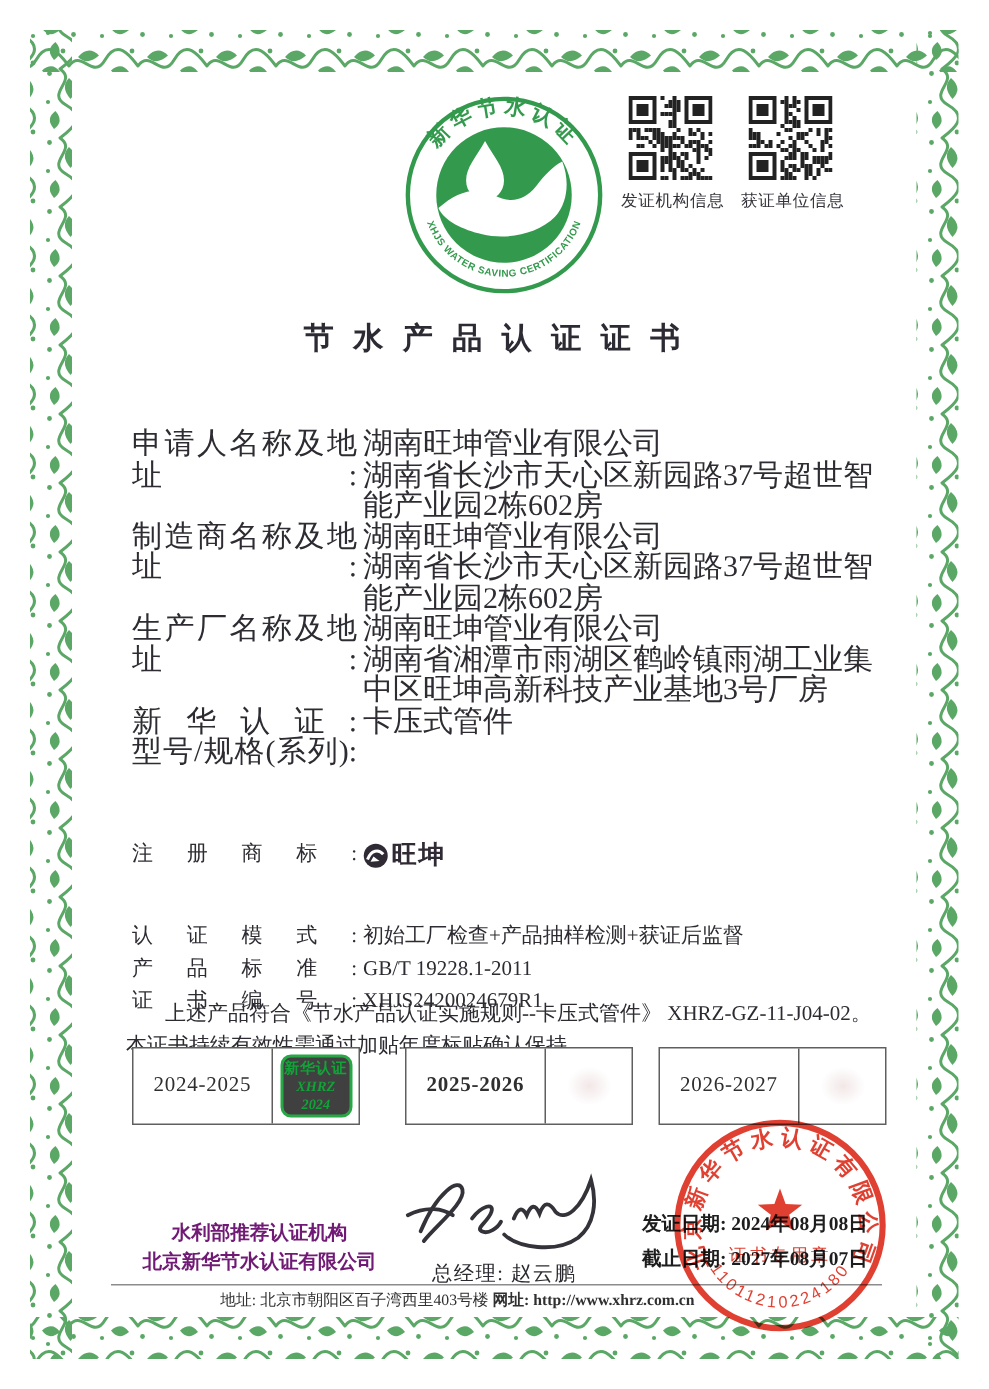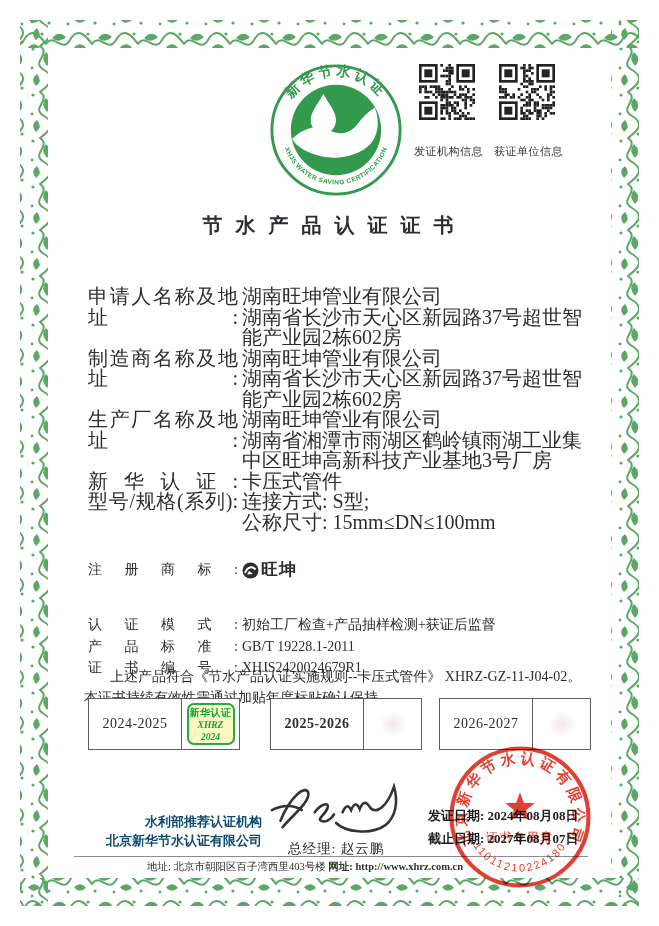--- a/index.html
+++ b/index.html
@@ -8,21 +8,21 @@
   svg{display:block;}
 
   
   .frame{position:absolute;left:0;top:0;}
 
   
   .logo{position:absolute;left:268px;top:62px;width:136px;height:136px;}
   .qrs{position:absolute;left:414px;top:64px;display:flex;gap:14px;}
   .qr-item{width:66px;text-align:center;}
   .qr-item svg{margin:0 auto;background:#fff;}
-  .qr-label{font-size:11px;margin-top:24px;color:#35333a;letter-spacing:.5px;white-space:nowrap;}
+  .qr-label{font-size:11px;margin-top:6px;color:#35333a;letter-spacing:.5px;white-space:nowrap;}
 
   .title{position:absolute;left:0;top:212px;width:100%;text-align:center;
          font-family:"Liberation Sans","DejaVu Sans",sans-serif;
          font-weight:700;font-size:20px;letter-spacing:13px;padding-left:10px;box-sizing:border-box;color:#2c2a33;}
 
   
   .fields{position:absolute;left:88px;top:286px;width:504px;font-size:20px;line-height:20.5px;}
   .frow{display:flex;align-items:flex-start;}
   .f-label{width:150px;flex:0 0 150px;text-align:justify;text-align-last:justify;}
   .f-val{width:348px;flex:0 0 348px;margin-left:4px;}
@@ -36,32 +36,32 @@
   .certs{position:absolute;left:88px;top:614px;width:504px;font-size:14px;line-height:21.5px;}
   .statement{position:absolute;left:84px;top:667px;width:502px;font-size:14px;line-height:20.5px;
              text-indent:26px;color:#2d2b31;}
 
   
   .boxes{position:absolute;left:88px;top:698px;display:flex;}
   .ybox{width:152px;height:52px;border:1px solid #5f5f5f;display:flex;box-sizing:border-box;background:#fff;}
   .ybox .ycell{flex:1;display:flex;align-items:center;justify-content:center;font-size:14px;color:#2f2f2f;letter-spacing:.5px;}
   .ybox .scell{width:57px;flex:0 0 57px;border-left:1px solid #5f5f5f;display:flex;align-items:center;justify-content:center;position:relative;}
   .b1{margin-right:30px;} .b2{margin-right:17px;font-weight:bold;}
-  .sticker{width:48px;height:42px;border:2px solid #28a746;border-radius:7px;background:#fef9c3;
+  .sticker{width:48px;height:42px;border:2px solid #28a746;border-radius:7px;background:#404040;
            text-align:center;box-sizing:border-box;padding-top:2px;line-height:12px;}
   .st1{font-size:10px;font-weight:700;color:#12a238;letter-spacing:.5px;
        font-family:"Liberation Sans","DejaVu Sans",sans-serif;}
   .st2,.st3{font-size:9.5px;font-style:italic;font-weight:700;color:#12a238;}
   .ghost{width:30px;height:26px;border-radius:50%;
          background:radial-gradient(ellipse at center, rgba(205,160,160,.25), rgba(205,160,160,0) 70%);}
 
   
-  .issuer{position:absolute;left:84px;top:813px;width:178px;text-align:right;
+  .issuer{position:absolute;left:84px;top:813px;width:178px;text-align:center;
           font-family:"Liberation Sans","DejaVu Sans",sans-serif;
-          font-size:13px;font-weight:700;line-height:18.5px;color:#0c4a6e;}
+          font-size:13px;font-weight:700;line-height:18.5px;color:#701a75;}
   .sig{position:absolute;left:256px;top:778px;}
   .signer{position:absolute;left:288px;top:840px;font-size:13.5px;color:#2b2a30;letter-spacing:1px;}
   .rule{position:absolute;left:74px;top:856px;width:514px;border-top:1px solid #8c8c8c;}
   .footer{position:absolute;left:70px;top:860px;width:470px;text-align:center;font-size:10.5px;color:#303030;}
   .footer .web{margin-left:0;font-weight:bold;}
 
   .dates{position:absolute;left:428px;top:805px;font-size:13px;font-weight:700;line-height:22.5px;color:#1d1d1d;white-space:nowrap;}
   .stamp{position:absolute;left:447px;top:744px;width:146px;height:146px;mix-blend-mode:multiply;opacity:.9;}
 </style>
 </head>
@@ -414,24 +414,20 @@
       </div>
     </div>
     <div class="frow">
       <div class="f-label">新华认证:</div>
       <div class="f-val">
         <span>卡压式管件</span>
       </div>
     </div>
     <div class="frow">
       <div class="f-label">型号/规格(系列):</div>
-      <div class="f-val">
-        <span>连接方式: S型;</span>
-        <span>公称尺寸: 15mm≤DN≤100mm</span>
-      </div>
     </div>
   </div>
 
   <div class="tm-row">
     <div class="f-label">注册商标:</div>
     <div class="tm-val">
       <svg width="17" height="17" viewBox="0 0 17 17">
         <circle cx="8.5" cy="8.5" r="8" fill="#2f2a33"></circle>
         <path d="M3 11 C 5.5 4.5, 10.5 4, 13.5 7.5" stroke="#fff" stroke-width="2" fill="none"></path>
         <path d="M5 12.5 L 11 12 L 7 9 Z" fill="#fff"></path>

